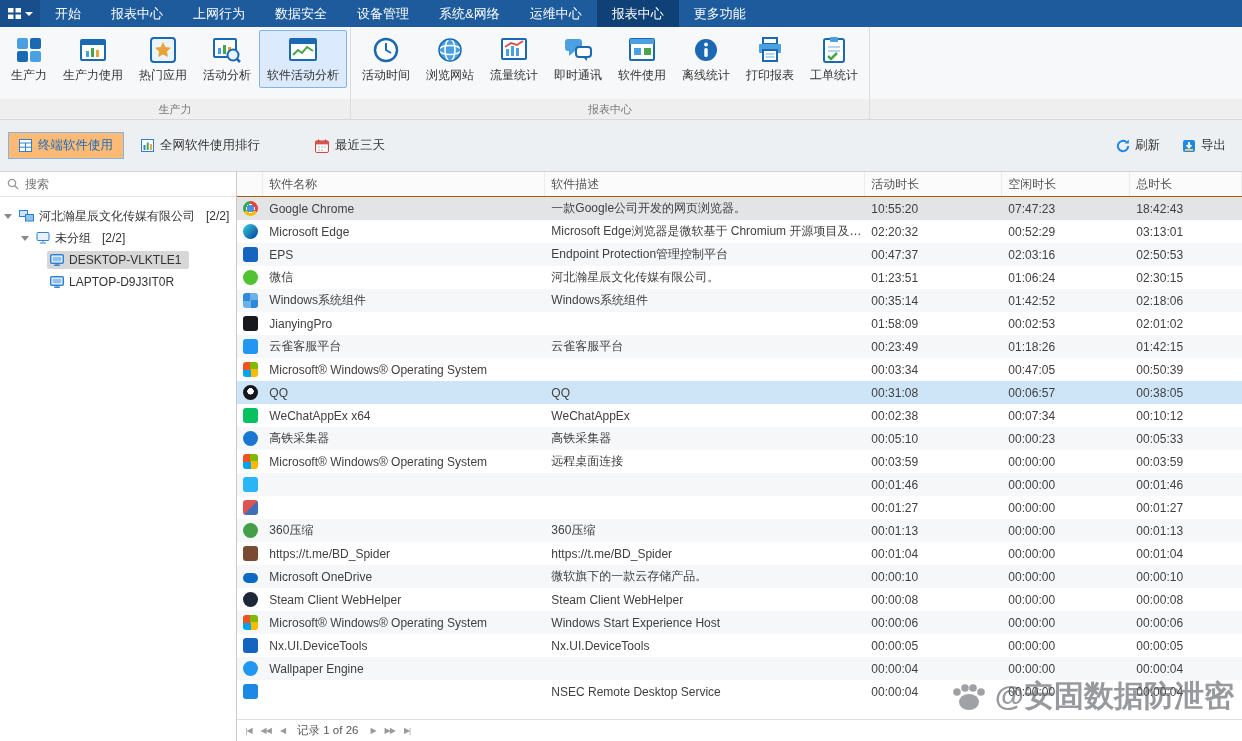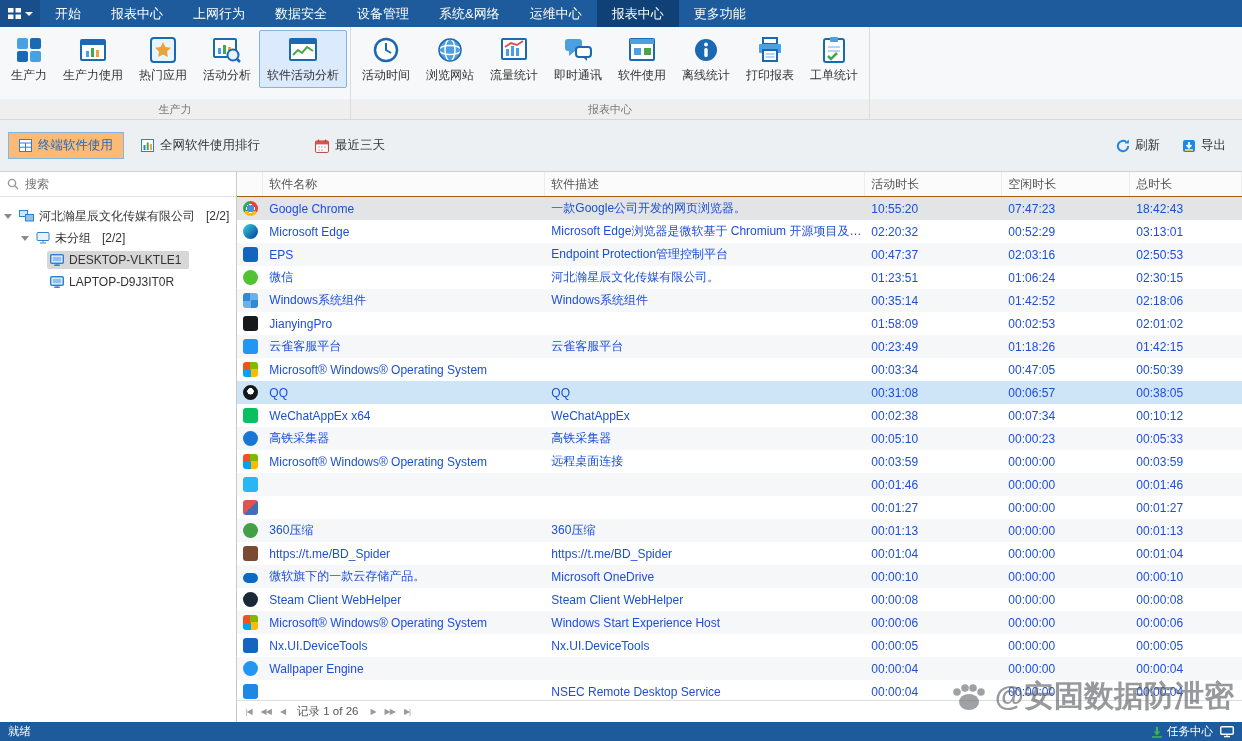--- a/index.html
+++ b/index.html
@@ -43,21 +43,21 @@
   .caret{width:0;height:0;border-left:4px solid transparent;border-right:4px solid transparent;border-top:5px solid #8a8a8a;margin-right:4px;flex:0 0 auto;}
   .caret-space{width:9px;flex:0 0 9px;}
   .tnode-inner{display:inline-flex;align-items:center;gap:5px;padding:2px 7px 2px 3px;border-radius:2px;}
   .tnode.selected .tnode-inner{background:#d7d7d7;}
   .tsuffix{margin-left:6px;}
 
   .main{flex:1;display:flex;flex-direction:column;min-width:0;position:relative;}
   .thead{flex:0 0 25px;display:grid;grid-template-columns:26px 282px 320px 137px 128px 1fr;background:#fbfbfb;border-bottom:1px solid #a16207;font-size:12px;color:#555;}
   .th{line-height:24px;padding-left:6px;border-right:1px solid #ececec;white-space:nowrap;overflow:hidden;}
   .tbody{flex:1;overflow:hidden;}
-  .trow{height:23px;display:grid;grid-template-columns:26px 282px 320px 137px 128px 1fr;align-items:center;font-size:12px;color:#1d4ed8;background:#fff;cursor:pointer;}
+  .trow{height:23px;display:grid;grid-template-columns:26px 282px 320px 137px 128px 1fr;align-items:center;font-size:12px;color:#404040;background:#fff;cursor:pointer;}
   .trow.alt{background:#f5f7f9;}
   .trow.hover{background:#e2e4e6;}
   .trow.selected{background:#cde5f7;}
   .cell{padding-left:6px;white-space:nowrap;overflow:hidden;text-overflow:ellipsis;}
   .icell{display:flex;justify-content:center;padding-left:0;}
   .appicon{width:15px;height:15px;display:inline-block;border-radius:3px;flex:0 0 auto;}
 
   .ic-chrome{border-radius:50%;background:radial-gradient(circle,#4a90e2 0 34%,#fff 34% 40%,rgba(0,0,0,0) 40%),conic-gradient(#ea4335 0 120deg,#fbbc05 120deg 240deg,#34a853 240deg 360deg);}
   .ic-edge{border-radius:50%;background:linear-gradient(135deg,#35c1d6 10%,#0b59a6 80%);}
   .ic-eps{background:#1565c0;}
@@ -570,22 +570,22 @@
             <div class="cell">https://t.me/BD_Spider</div>
             <div class="cell">https://t.me/BD_Spider</div>
             <div class="cell">00:01:04</div>
             <div class="cell">00:00:00</div>
             <div class="cell">00:01:04</div>
           </div>
           <div class="trow alt">
             <div class="cell icell">
               <span class="appicon ic-onedrive"></span>
             </div>
+            <div class="cell">Microsoft OneDrive</div>
             <div class="cell">微软旗下的一款云存储产品。</div>
-            <div class="cell">Microsoft OneDrive</div>
             <div class="cell">00:00:10</div>
             <div class="cell">00:00:00</div>
             <div class="cell">00:00:10</div>
           </div>
           <div class="trow">
             <div class="cell icell">
               <span class="appicon ic-steam"></span>
             </div>
             <div class="cell">Steam Client WebHelper</div>
             <div class="cell">Steam Client WebHelper</div>
@@ -643,40 +643,20 @@
         <span class="ptext">记录 1 of 26</span>
         <span style="display:inline-flex;gap:9px;">
             <span class="pnav">▶</span>
             <span class="pnav">▶▶</span>
             <span class="pnav">▶|</span>
           </span>
       </div>
     </div>
   </div>
 
-  <div class="statusbar">
-    <span>就绪</span>
-    <span class="sright">
-      <span class="sr-item">
-        <svg width="12" height="12" viewBox="0 0 12 12">
-            <path d="M6 0.8v5.5" stroke="#3cb54a" stroke-width="2.2"></path>
-            <path d="M2.6 5.6L6 9.6 9.4 5.6z" fill="#3cb54a"></path>
-            <rect x="1" y="10.2" width="10" height="1.6" fill="#3cb54a"></rect>
-          </svg>
-        <span>任务中心</span>
-      </span>
-      <span class="sr-item">
-        <svg width="14" height="12" viewBox="0 0 14 12">
-            <rect x="0.75" y="0.75" width="12.5" height="7.5" rx="1" fill="none" stroke="#fff" stroke-width="1.4"></rect>
-            <line x1="7" y1="8.5" x2="7" y2="9.8" stroke="#fff" stroke-width="1.4"></line>
-            <line x1="4" y1="10.6" x2="10" y2="10.6" stroke="#fff" stroke-width="1.4"></line>
-          </svg>
-      </span>
-    </span>
-  </div>
 
   <div class="watermark">
     <svg width="36" height="30" viewBox="0 0 36 30">
         <g fill="rgba(95,99,104,0.6)">
           <circle cx="6" cy="10" r="3.8"></circle>
           <circle cx="14" cy="6" r="3.8"></circle>
           <circle cx="22" cy="6" r="3.8"></circle>
           <circle cx="30" cy="10" r="3.8"></circle>
           <ellipse cx="18" cy="20" rx="10" ry="8"></ellipse>
         </g>

